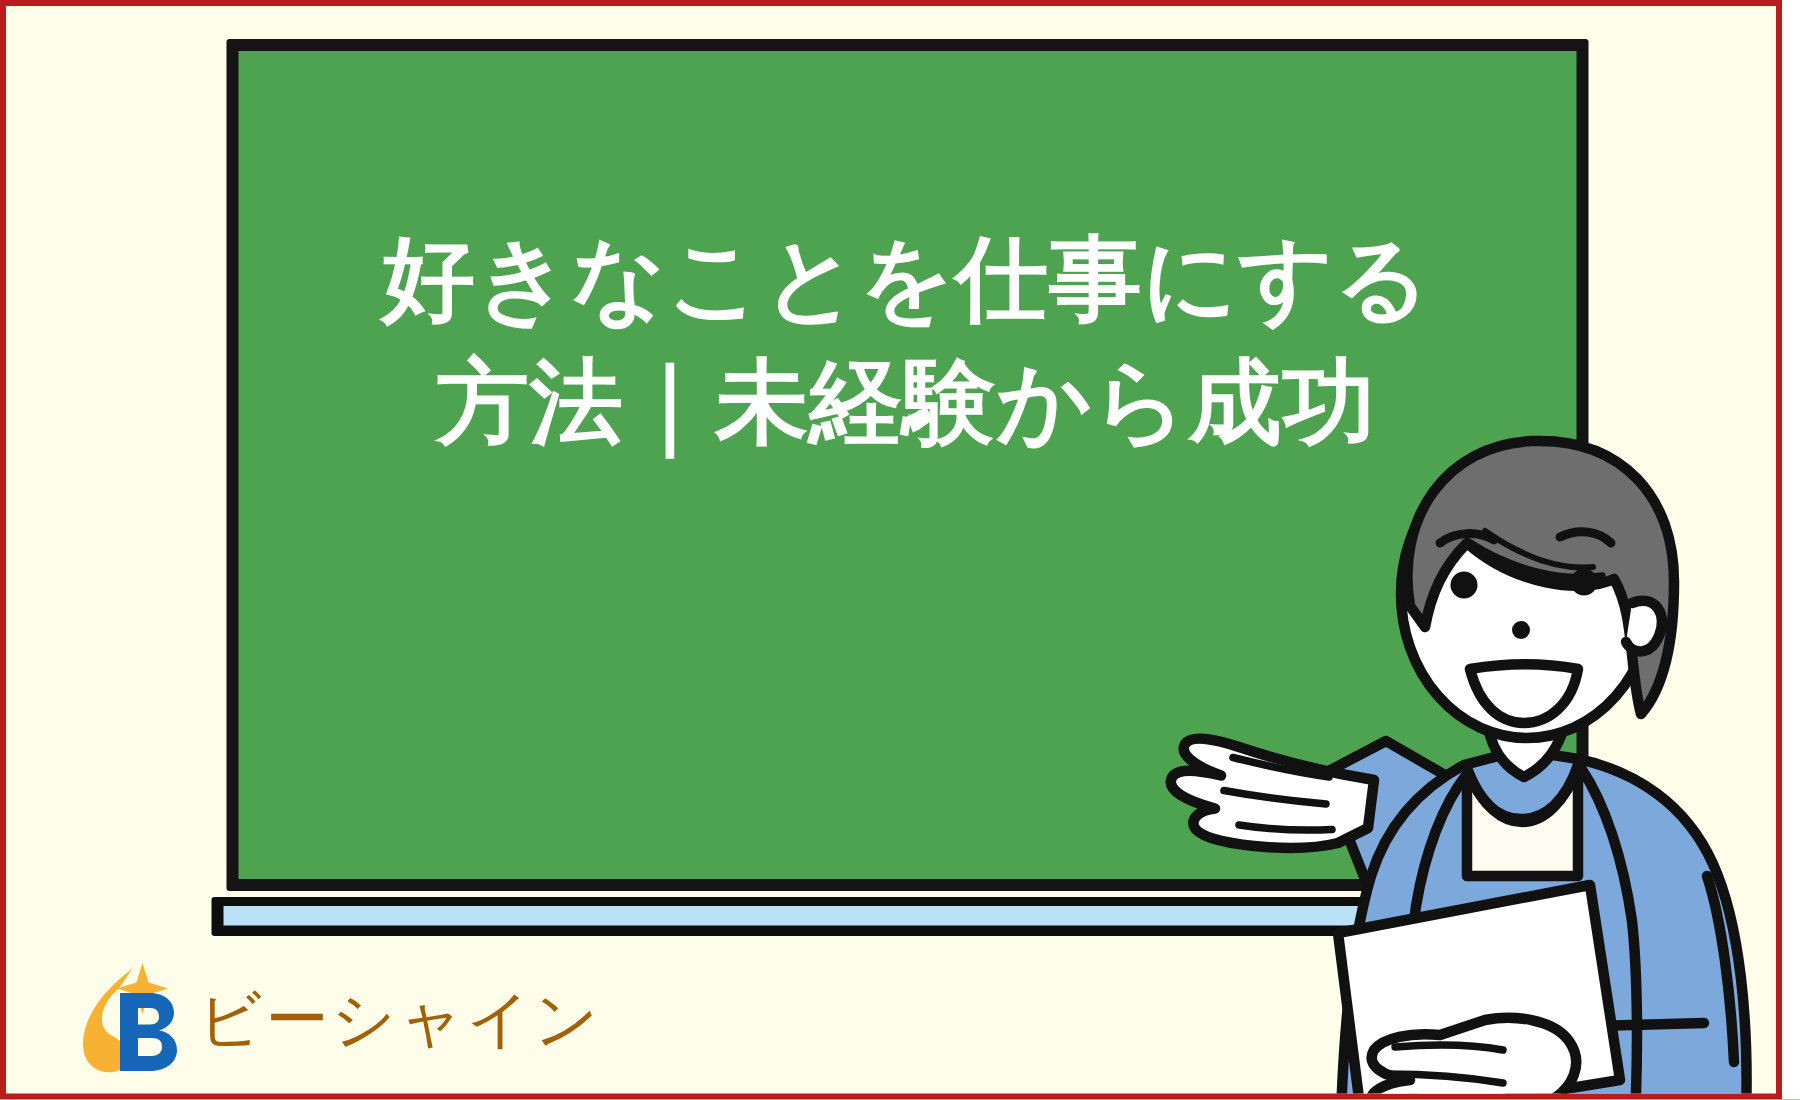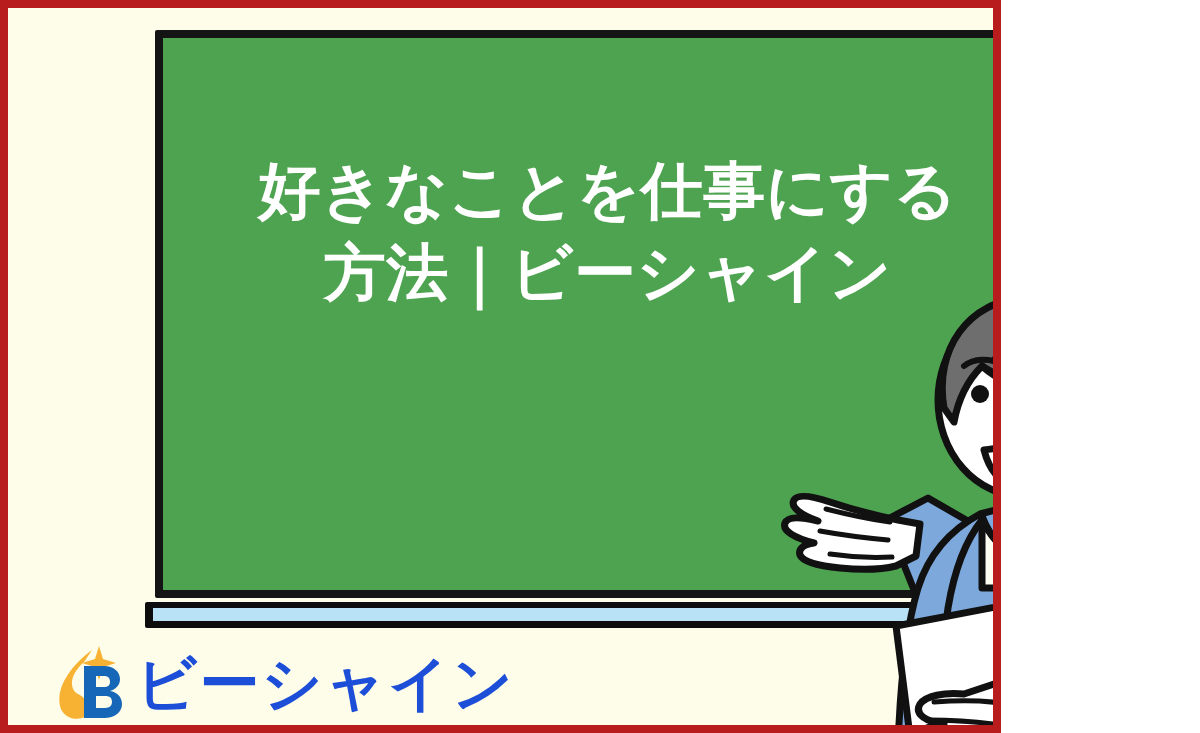--- a/index.html
+++ b/index.html
@@ -4,24 +4,24 @@
 <style>
   * { box-sizing: border-box; margin: 0; padding: 0; }
   html, body {
     width: 1200px;
     height: 733px;
     overflow: hidden;
     font-family: "Liberation Sans", "DejaVu Sans", sans-serif;
   }
   #stage {
     position: relative;
-    width: 1001px;
+    width: 1188px;
     height: 733px;
     background: #FDFDE9;
-    border: 8px solid #b91c1c;
+    border: 4px solid #b91c1c;
     overflow: hidden;
   }
 
   
   #board-frame {
     position: absolute;
     left: 147px;
     top: 22px;
     width: 908px;
     height: 568px;
@@ -83,39 +83,39 @@
   #logo {
     position: absolute;
     left: 46px;
     top: 638px;
     display: flex;
     align-items: center;
     gap: 10px;
   }
   #logo-mark { width: 72px; height: 76px; display: block; }
   #logo-text {
-    color: #1d4ed8;
-    font-size: 60px;
-    font-weight: 700;
+    color: #a16207;
+    font-size: 42px;
+    font-weight: 400;
     letter-spacing: 2px;
     line-height: 1;
     white-space: nowrap;
   }
 </style>
 </head>
 <body>
 
 <div id="stage">
 
   <div id="board-frame"></div>
   <div id="board-surface"></div>
 
   <div id="board-text">
     <span class="ln">好きなことを仕事にする</span>
-    <span class="ln">方法｜ビーシャイン</span>
+    <span class="ln">方法｜未経験から成功</span>
   </div>
 
   <div id="board-ledge"></div>
   <div id="board-ledge-inner"></div>
 
   <svg id="person" viewBox="0 0 440 460" aria-hidden="true">
     <g fill="none" stroke="#111111" stroke-width="7" stroke-linecap="round" stroke-linejoin="round">
 
       <path d="M118 232 L160 210 L205 236 L212 300 L150 312 Z" fill="#7CA8DC" stroke="#111111"></path>
 

